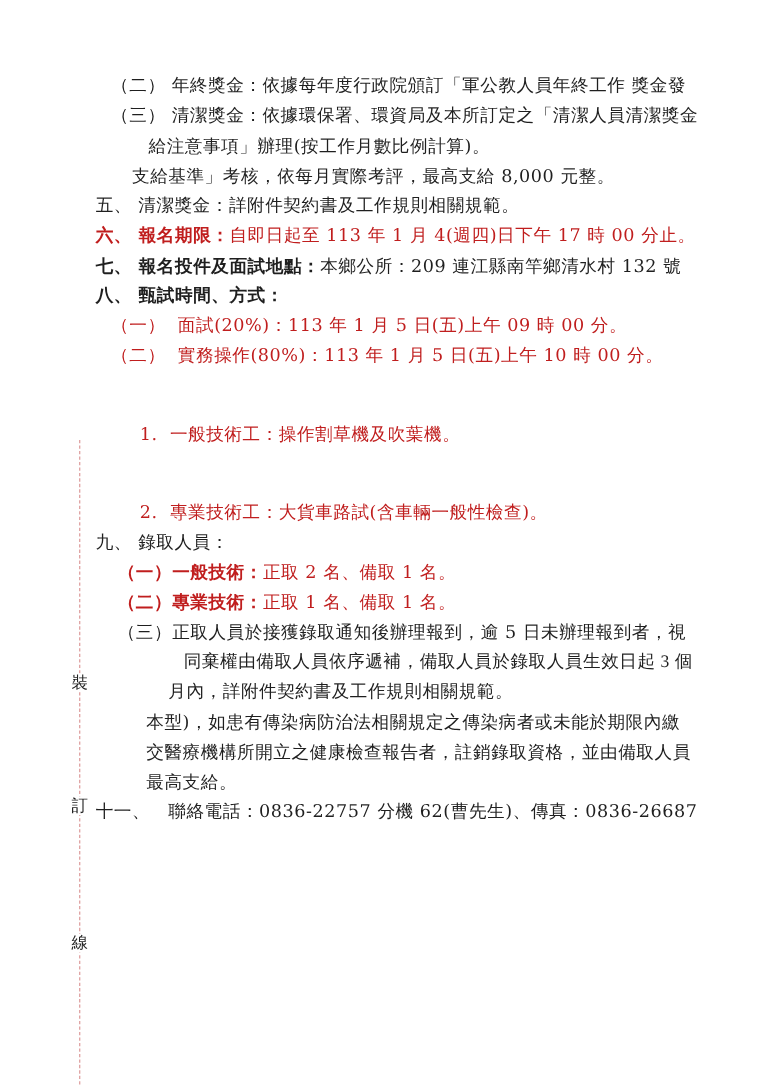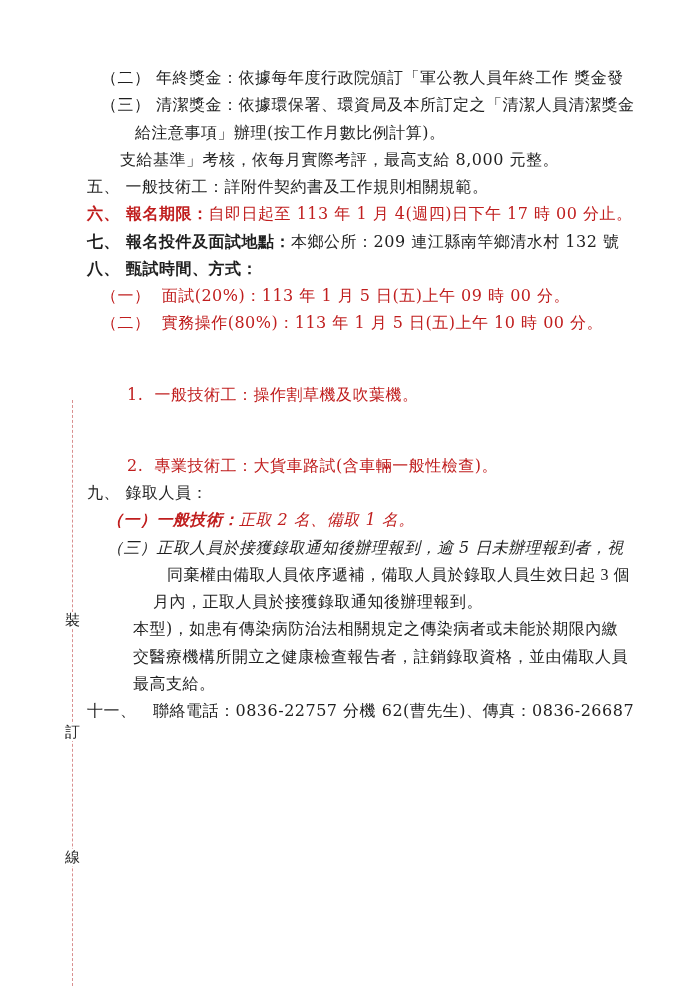--- a/index.html
+++ b/index.html
@@ -19,21 +19,21 @@
   .line{
     height:27.25px;
     line-height:27.25px;
     font-size:16px;
     letter-spacing:0.5px;
     white-space:pre;
   }
   .line .lbl{font-weight:bold;text-align:center;}
   .red{color:#c01e1e;}
   .ind-p1{padding-left:14px;}
-  .ind-p2{padding-left:20px;font-style:italic;}
+  .ind-p2{padding-left:20px;}
   .ind-c1{padding-left:48px;}
   .ind-c2{padding-left:33px;}
   .ind-n{padding-left:40px;margin-top:44px;}
   .ind-c3{padding-left:80px;font-family:Liberation Serif, serif;}
   .ind-c4{padding-left:66px;}
   .ind-c5{padding-left:46px;}
   .binding-line{
     position:absolute;
     left:72px;top:400px;
     height:586px;width:0;
@@ -62,32 +62,33 @@
   <div class="binding-line"></div>
   <div class="binding-mark mark-0">裝</div>
   <div class="binding-mark mark-1">訂</div>
   <div class="binding-mark mark-2">線</div>
 
   <div class="content">
     <div class="line ind-p1"><span class="lbl"></span><span>（二） 年終獎金：依據每年度行政院頒訂「軍公教人員年終工作 獎金發</span></div>
     <div class="line ind-p1"><span>（三） 清潔獎金：依據環保署、環資局及本所訂定之「清潔人員清潔獎金</span></div>
     <div class="line ind-c1"><span>給注意事項」辦理(按工作月數比例計算)。</span></div>
     <div class="line ind-c2"><span>支給基準」考核，依每月實際考評，最高支給 8,000 元整。</span></div>
-    <div class="line"><span>五、 一般技術工：詳附件契約書及工作規則相關規範。</span></div>
+    <div class="line"><span>五、 清潔獎金：詳附件契約書及工作規則相關規範。</span></div>
     <div class="line red"><span class="lbl">六、 報名期限：</span><span>自即日起至 113 年 1 月 4(週四)日下午 17 時 00 分止。</span></div>
     <div class="line"><span class="lbl">七、 報名投件及面試地點：</span><span>本鄉公所：209 連江縣南竿鄉清水村 132 號</span></div>
     <div class="line"><span class="lbl">八、 甄試時間、方式：</span></div>
     <div class="line ind-p1 red"><span>（一）  面試(20%)：113 年 1 月 5 日(五)上午 09 時 00 分。</span></div>
     <div class="line ind-p1 red"><span>（二）  實務操作(80%)：113 年 1 月 5 日(五)上午 10 時 00 分。</span></div>
     <div class="line ind-n red"><span>1.  一般技術工：操作割草機及吹葉機。</span></div>
     <div class="line ind-n red"><span>2.  專業技術工：大貨車路試(含車輛一般性檢查)。</span></div>
     <div class="line"><span>九、 錄取人員：</span></div>
     <div class="line ind-p2 red"><span class="lbl">（一）一般技術：</span><span>正取 2 名、備取 1 名。</span></div>
+    <div class="line ind-p2 red"><span class="lbl">（二）專業技術：</span><span>正取 1 名、備取 1 名。</span></div>
     <div class="line ind-p2"><span>（三）正取人員於接獲錄取通知後辦理報到，逾 5 日未辦理報到者，視</span></div>
     <div class="line ind-c3"><span>同棄權由備取人員依序遞補，備取人員於錄取人員生效日起 3 個</span></div>
-    <div class="line ind-c4"><span>月內，正取人員於接獲錄取通知後辦理報到。</span></div>
+    <div class="line ind-c4"><span>月內，詳附件契約書及工作規則相關規範。</span></div>
     <div class="line ind-c5"><span>本型)，如患有傳染病防治法相關規定之傳染病者或未能於期限內繳</span></div>
     <div class="line ind-c5"><span>交醫療機構所開立之健康檢查報告者，註銷錄取資格，並由備取人員</span></div>
     <div class="line ind-c5"><span>最高支給。</span></div>
     <div class="line"><span>十一、　聯絡電話：0836-22757 分機 62(曹先生)、傳真：0836-26687</span></div>
   </div>
 
 </div>
 
 </body></html>

